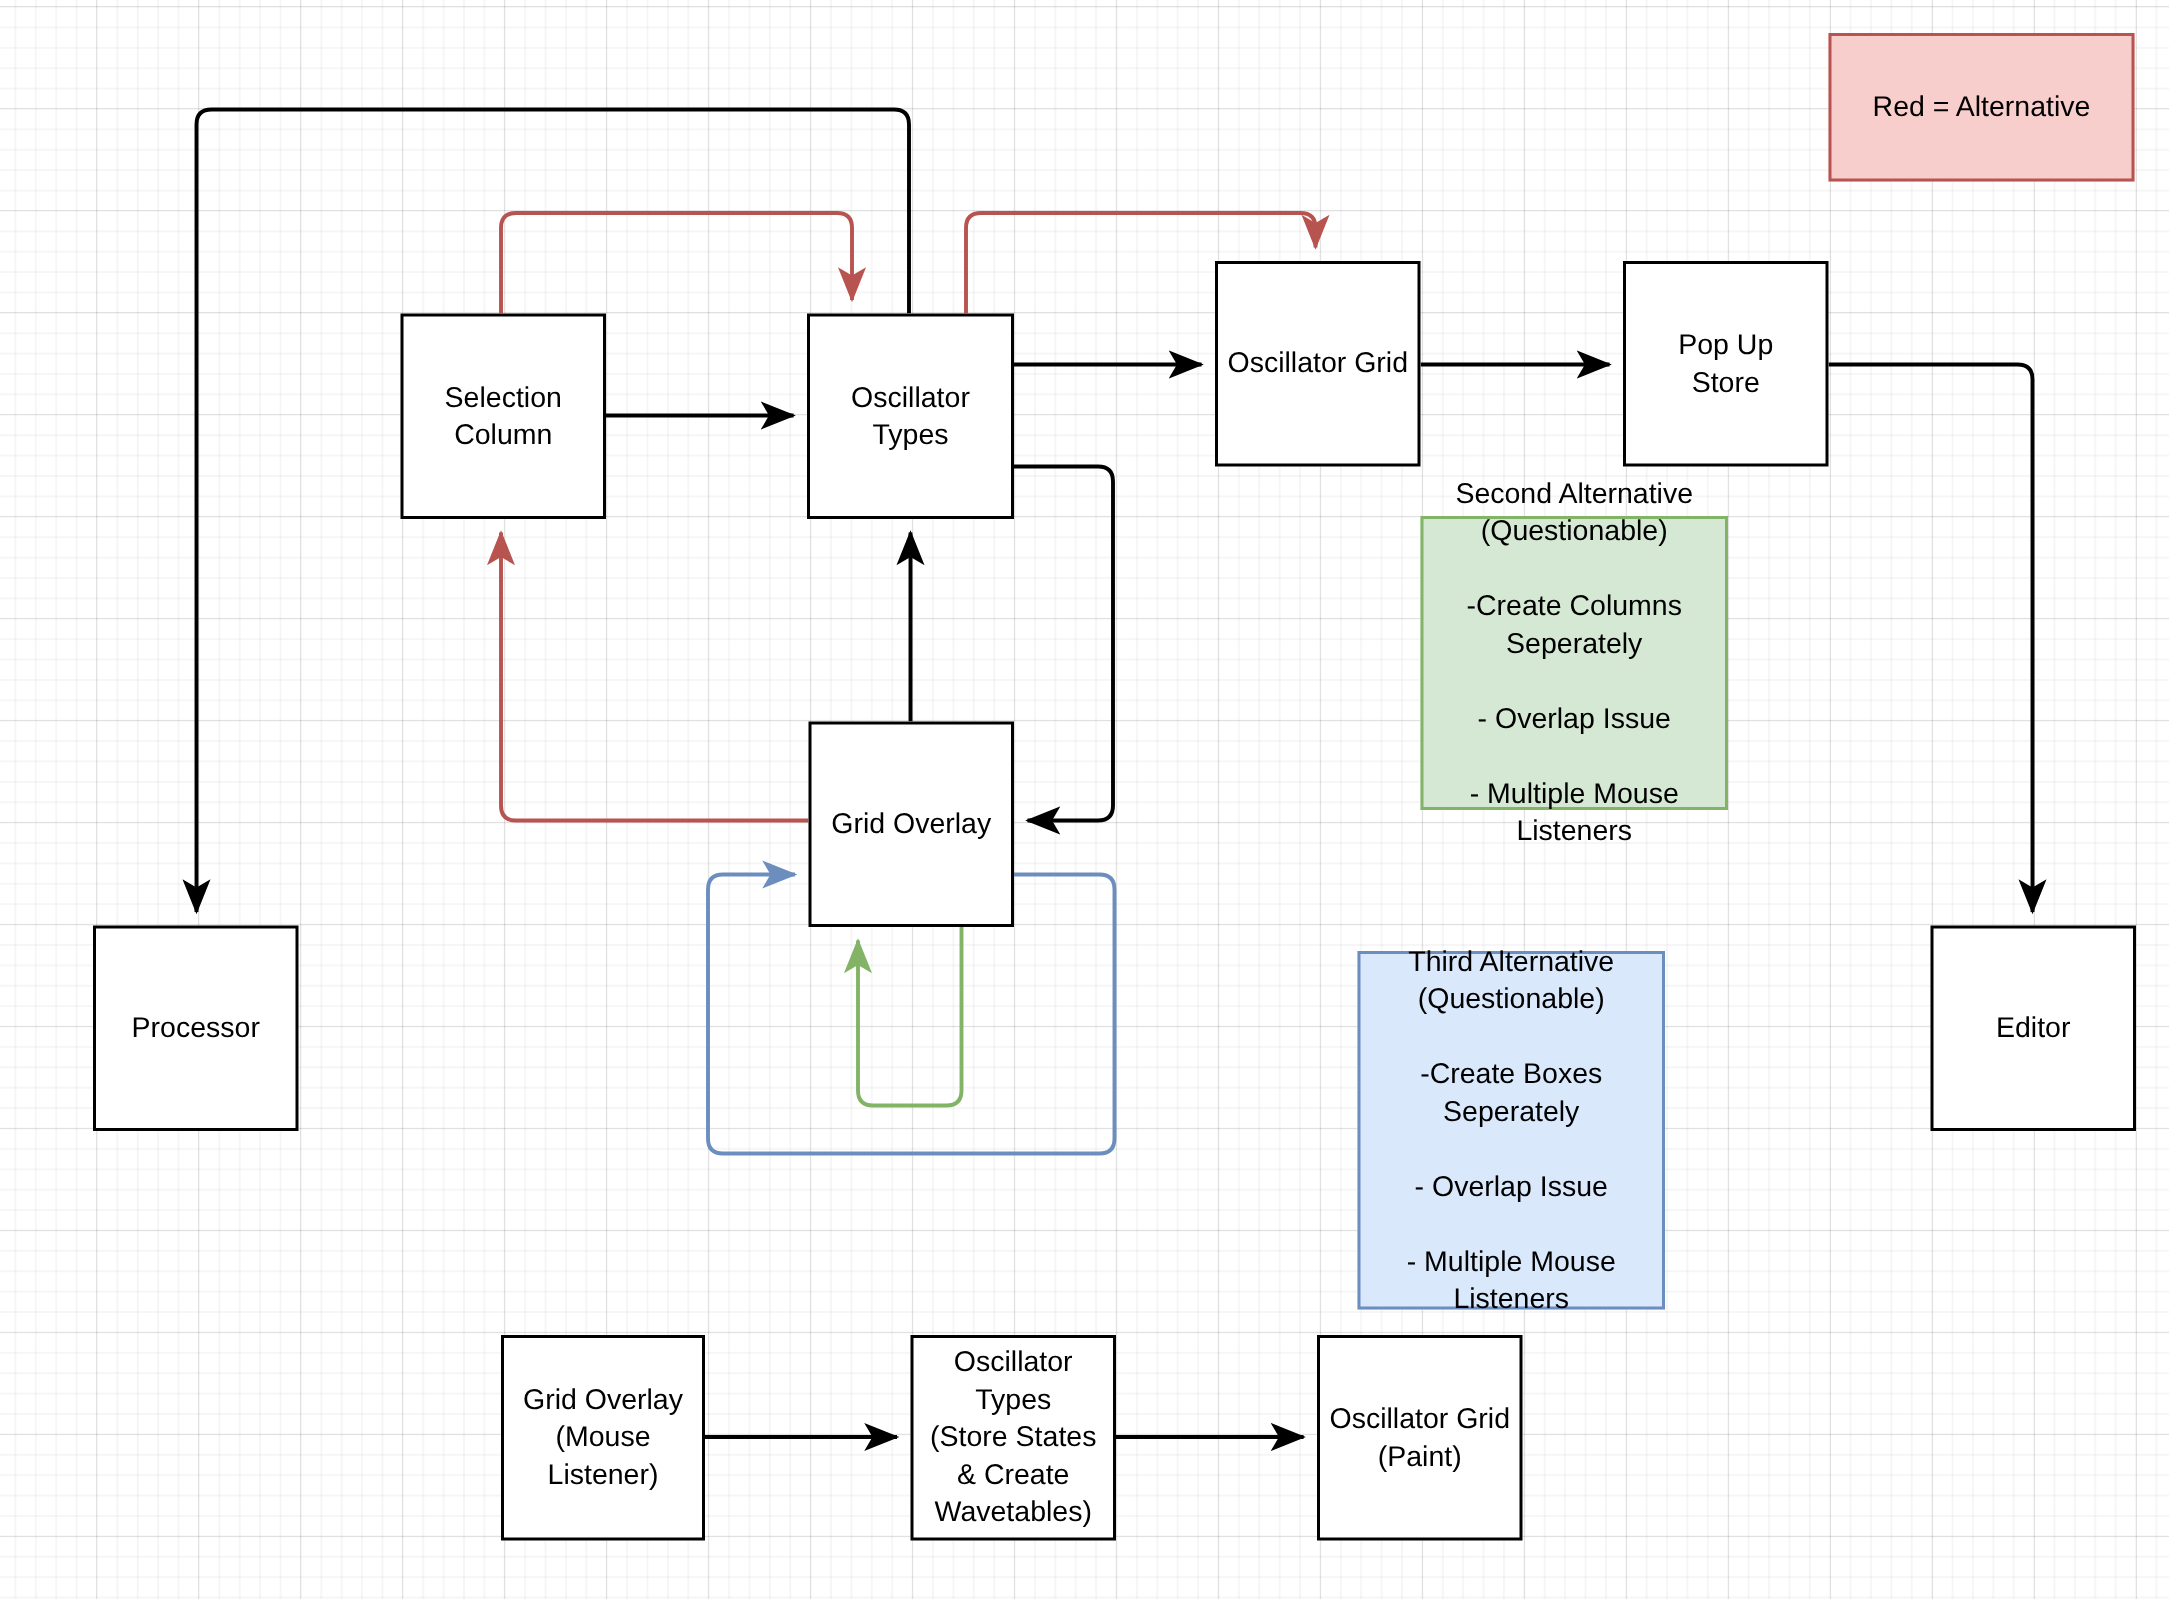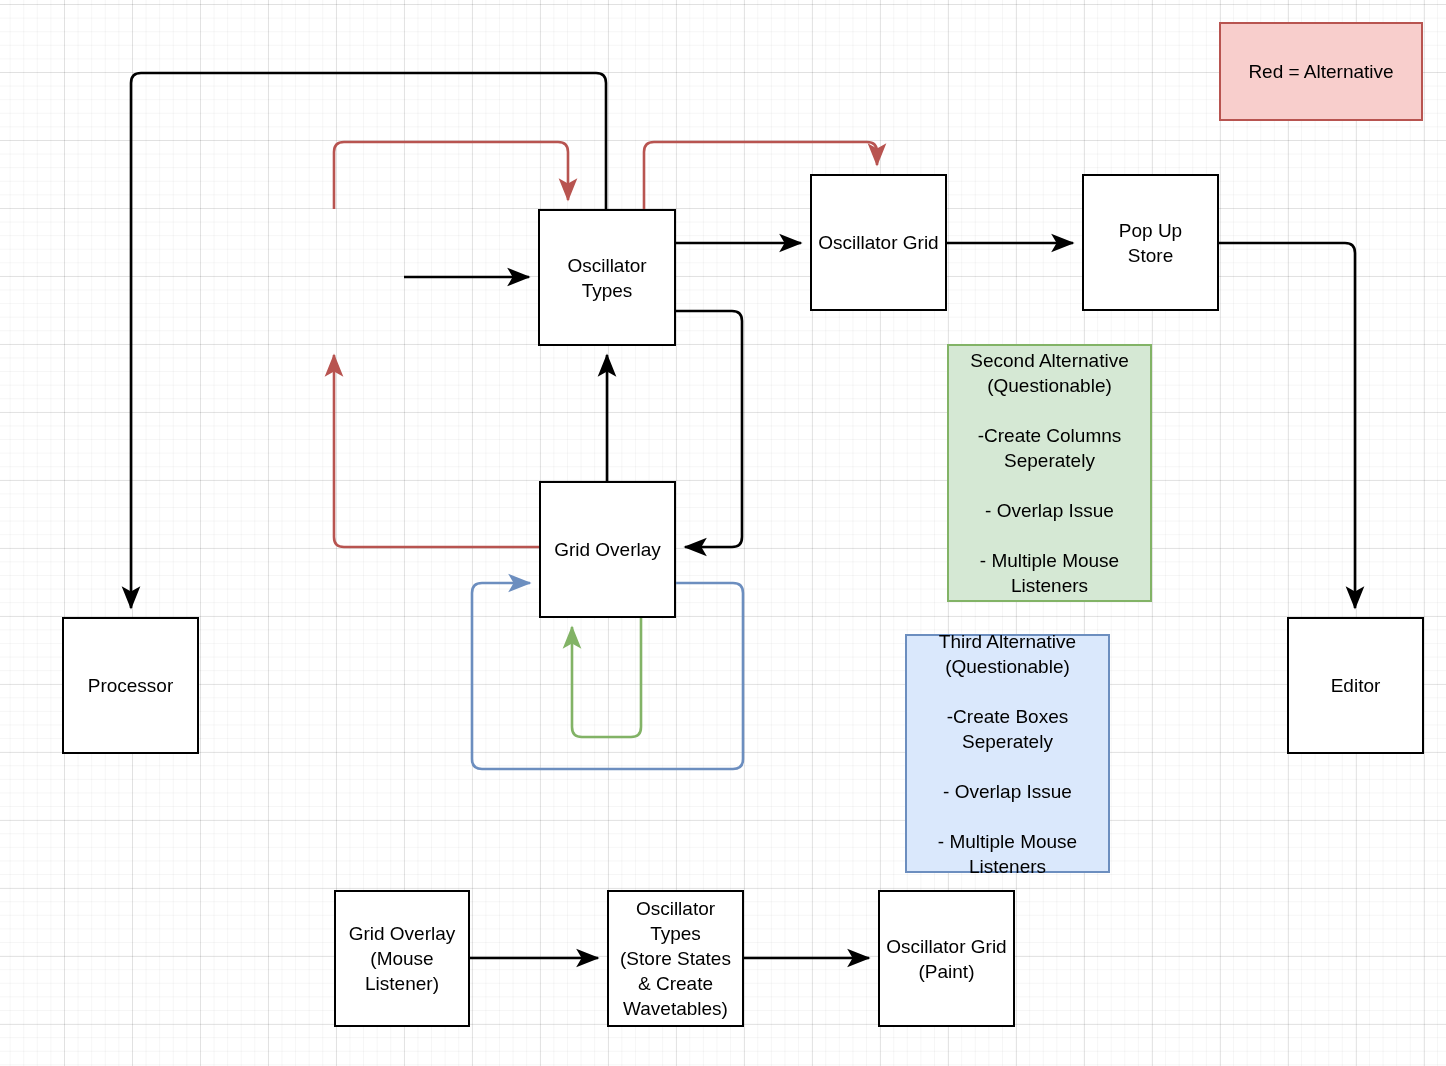--- a/index.html
+++ b/index.html
@@ -113,20 +113,24 @@
     <path d="M539,547 L344,547 Q334,547 334,537 L334,355" fill="none" stroke="#b85450" stroke-width="2.6" marker-end="url(#arrow-red)"></path>
 
     <path d="M641,618 L641,727 Q641,737 631,737 L582,737 Q572,737 572,727 L572,627" fill="none" stroke="#82b366" stroke-width="2.6" marker-end="url(#arrow-green)"></path>
 
     <path d="M676,583 L733,583 Q743,583 743,593 L743,759 Q743,769 733,769 L482,769 Q472,769 472,759 L472,593 Q472,583 482,583 L530,583" fill="none" stroke="#6c8ebf" stroke-width="2.6" marker-end="url(#arrow-blue)"></path>
 
     <path d="M470,958 L598,958" fill="none" stroke="#000000" stroke-width="2.6" marker-end="url(#arrow-black)"></path>
     <path d="M744,958 L869,958" fill="none" stroke="#000000" stroke-width="2.6" marker-end="url(#arrow-black)"></path>
   </svg>
 
+  <div class="node" style="left:267px; top:209px; width:137px; height:137px;">
+    <span>Selection
+Column</span>
+  </div>
 
   <div class="node" style="left:538px; top:209px; width:138px; height:137px;">
     <span>Oscillator
 Types</span>
   </div>
 
   <div class="node" style="left:810px; top:174px; width:137px; height:137px;">
     <span>Oscillator Grid</span>
   </div>
 
@@ -163,21 +167,21 @@
 
   <div class="node" style="left:878px; top:890px; width:137px; height:137px;">
     <span>Oscillator Grid
 (Paint)</span>
   </div>
 
   <div class="note note-red" style="left:1219px; top:22px; width:204px; height:99px;">
     <span>Red = Alternative</span>
   </div>
 
-  <div class="note note-green" style="left:947px; top:344px; width:205px; height:258px;">
+  <div class="note note-green" style="left:947px; top:344px; width:205px; height:196px;">
     <span>Second Alternative
 (Questionable)
 
 -Create Columns
 Seperately
 
 - Overlap Issue
 
 - Multiple Mouse
 Listeners</span>

